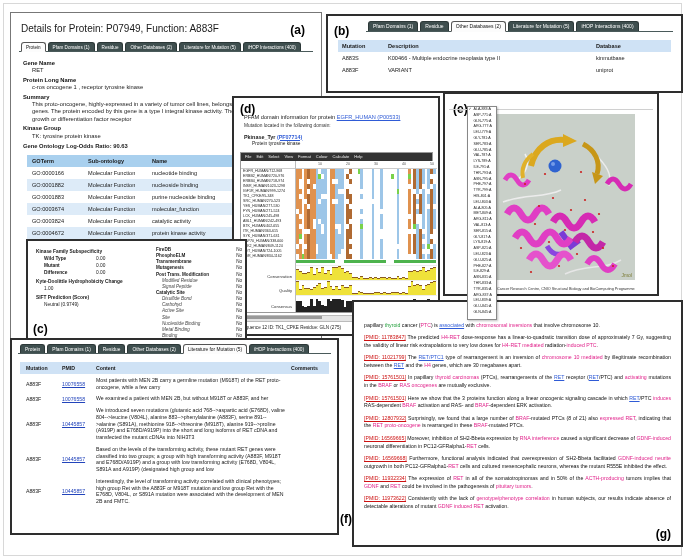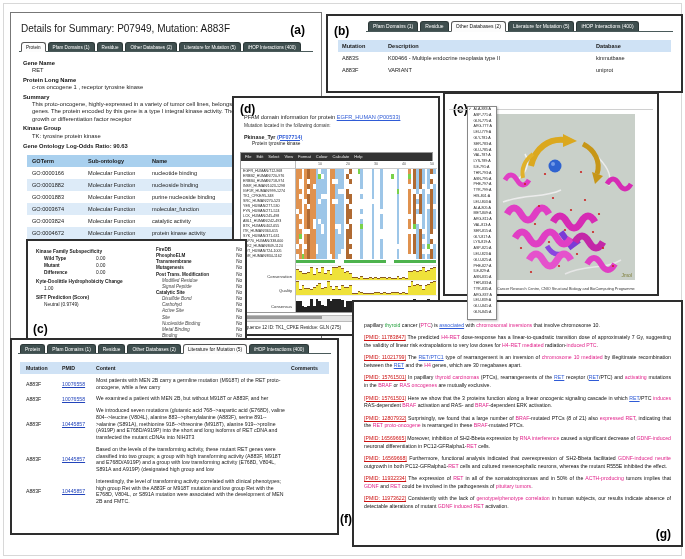--- a/index.html
+++ b/index.html
@@ -114,21 +114,21 @@
 
   #label-f{position:absolute;left:340px;top:512px;z-index:6;}
 </style>
 </head>
 <body>
 
 <div id="canvas">
   <div id="fig-frame"></div>
 
   <section class="win" id="win-a">
-    <div id="a-title">Details for Summary: P07949, Mutation: A883F</div>
+    <div id="a-title">Details for Protein: P07949, Function: A883F</div>
     <span class="fig-label" id="a-label">(a)</span>
     <div class="tabbar" id="a-tabs">
         <span class="tab active">Protein</span>
         <span class="tab">Pfam Domains (1)</span>
         <span class="tab">Residue</span>
         <span class="tab">Other Databases (2)</span>
         <span class="tab">Literature for Mutation (5)</span>
         <span class="tab">iHOP Interactions (400)</span>
       </div>
     <div id="a-fields">

